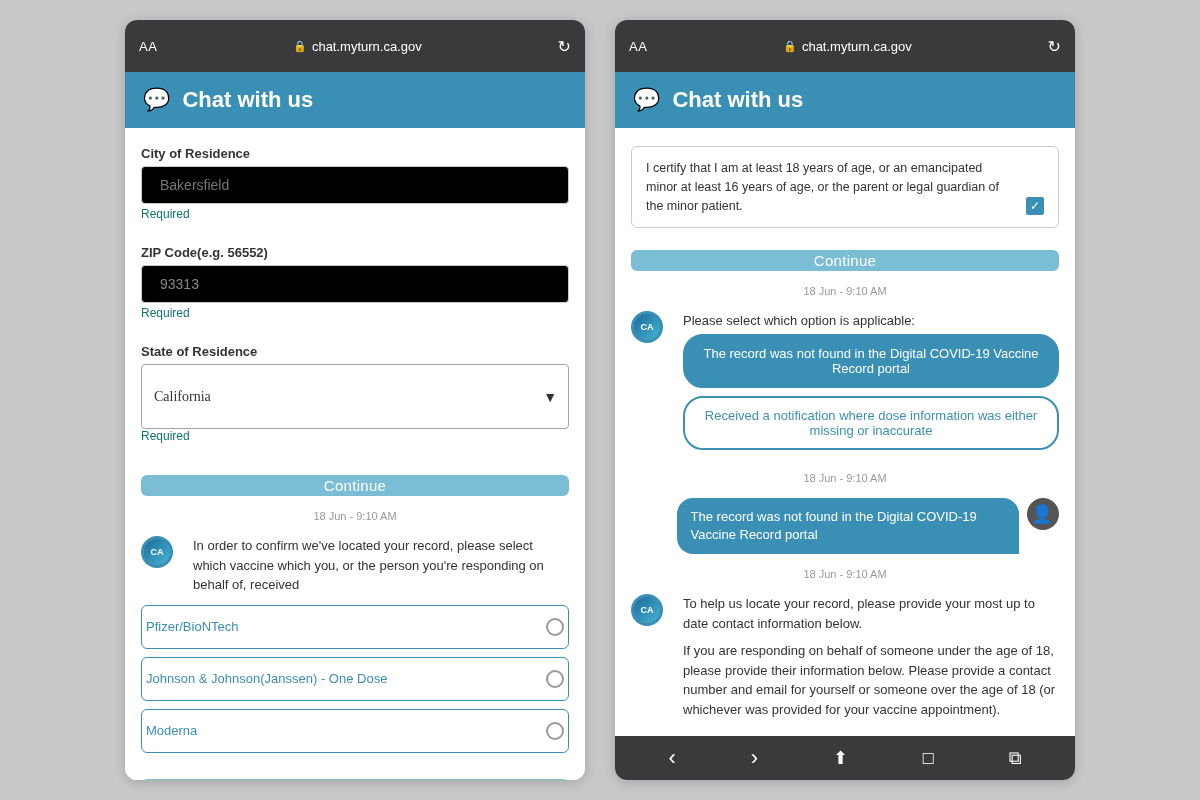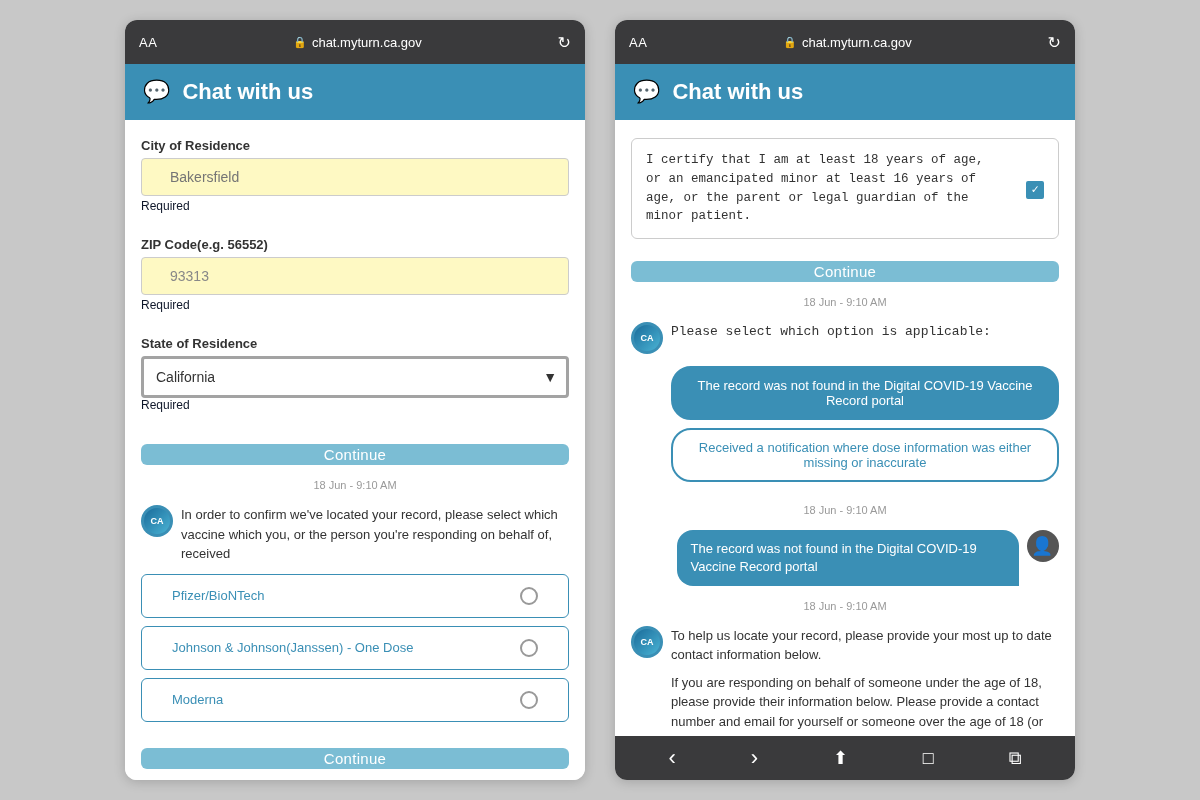--- a/index.html
+++ b/index.html
@@ -21,21 +21,21 @@
       border-radius: 12px;
       overflow: hidden;
       display: flex;
       flex-direction: column;
       box-shadow: 0 2px 12px rgba(0,0,0,0.18);
     }
 
     
     .browser-bar {
       background: #3a3a3c;
-      height: 44px;
+      height: 52px;
       display: flex;
       align-items: center;
       justify-content: space-between;
       padding: 0 14px;
       flex-shrink: 0;
     }
     .browser-bar-aa {
       color: #fff;
       font-size: 13px;
       font-weight: 500;
@@ -89,50 +89,51 @@
     
     .form-label {
       font-size: 13px;
       font-weight: 600;
       color: #333;
       margin-bottom: 5px;
     }
     .form-group { margin-bottom: 4px; }
     .form-input {
       width: 100%;
-      padding: 10px 28px;
+      padding: 10px 18px;
       border: 1px solid #ccc;
       border-radius: 4px;
       font-size: 14px;
       color: #888;
-      background: #fef9c3;
+      background: #000000;
       outline: none;
       margin-bottom: 3px;
     }
     .form-required {
       font-size: 12px;
-      color: #0f172a;
+      color: #0f766e;
       margin-bottom: 10px;
     }
     .form-select-wrapper {
       position: relative;
       width: 100%;
     }
     .form-select {
       width: 100%;
-      padding: 10px 12px;
-      border: 3px solid #a3a3a3;
+      padding: 24px 12px;
+      border: 1px solid #a3a3a3;
       border-radius: 4px;
       font-size: 14px;
       color: #333;
       background: #fff;
       appearance: none;
       -webkit-appearance: none;
       cursor: pointer;
       outline: none;
+      font-family: Liberation Serif, serif;
     }
     .select-arrow {
       position: absolute;
       right: 12px;
       top: 50%;
       transform: translateY(-50%);
       font-size: 14px;
       color: #333;
       pointer-events: none;
     }
@@ -154,21 +155,21 @@
       text-align: center;
       font-size: 11px;
       color: #999;
       margin: 4px 0;
     }
 
     
     .bot-row {
       display: flex;
       align-items: flex-start;
-      gap: 8px;
+      gap: 20px;
     }
     .bot-avatar {
       width: 32px;
       height: 32px;
       border-radius: 50%;
       background: #3a8fb5;
       display: flex;
       align-items: center;
       justify-content: center;
       flex-shrink: 0;
@@ -201,21 +202,21 @@
       background: #3a8fb5;
       color: #fff;
     }
 
     
     .radio-option {
       display: flex;
       align-items: center;
       justify-content: space-between;
       width: 100%;
-      padding: 12px 30px;
+      padding: 12px 4px;
       border: 1px solid #3a8fb5;
       border-radius: 6px;
       background: #fff;
       font-size: 13px;
       color: #3a8fb5;
       cursor: pointer;
       margin-bottom: 8px;
       font-weight: 500;
     }
     .radio-circle {
@@ -225,24 +226,23 @@
       border: 2px solid #999;
       flex-shrink: 0;
     }
 
     
     .cert-box {
       border: 1px solid #ccc;
       border-radius: 6px;
       padding: 12px 14px;
       display: flex;
-      align-items: center;
+      align-items: flex-end;
       gap: 22px;
       margin-bottom: 4px;
-      font-family: Liberation Mono, monospace;
     }
     .cert-text {
       font-size: 12.5px;
       color: #333;
       line-height: 1.5;
       flex: 1;
     }
     .cert-checkbox {
       width: 18px;
       height: 18px;
@@ -426,21 +426,21 @@
 
     <div class="timestamp">18 Jun - 9:10 AM</div>
 
     <div class="bot-row">
       <div class="bot-avatar">
         <div class="ca-logo">
           <span class="ca-logo-inner">CA</span>
         </div>
       </div>
       <div style="flex:1;">
-        <div class="bot-message-text" style="margin-bottom:24px;font-family:Liberation Mono, monospace;">Please select which option is applicable:</div>
+        <div class="bot-message-text" style="margin-bottom:3px;">Please select which option is applicable:</div>
 
         <button class="option-btn selected">The record was not found in the Digital COVID-19 Vaccine Record portal</button>
         <button class="option-btn">Received a notification where dose information was either missing or inaccurate</button>
       </div>
     </div>
 
     <div class="timestamp">18 Jun - 9:10 AM</div>
 
     <div class="user-row">
       <div class="user-message">The record was not found in the Digital COVID-19 Vaccine Record portal</div>

